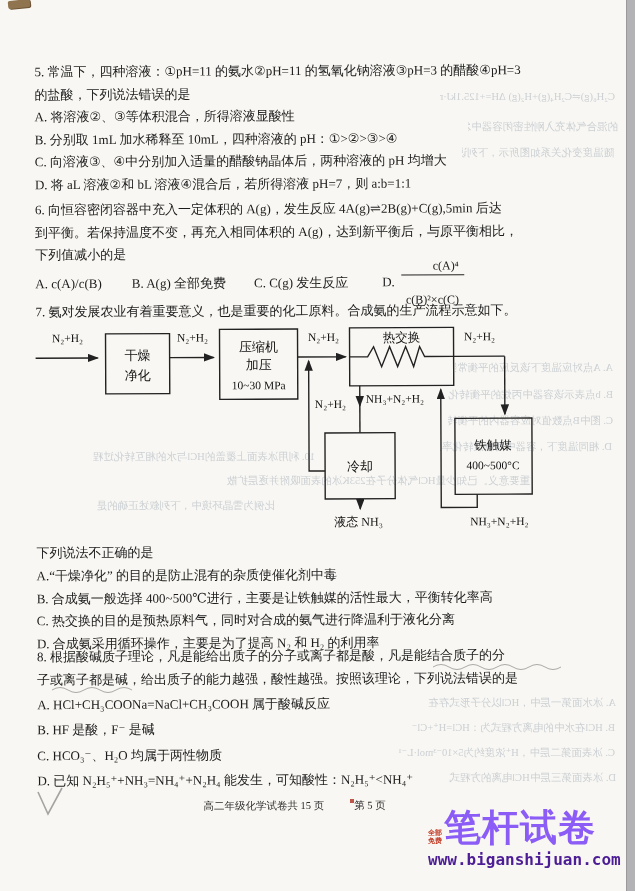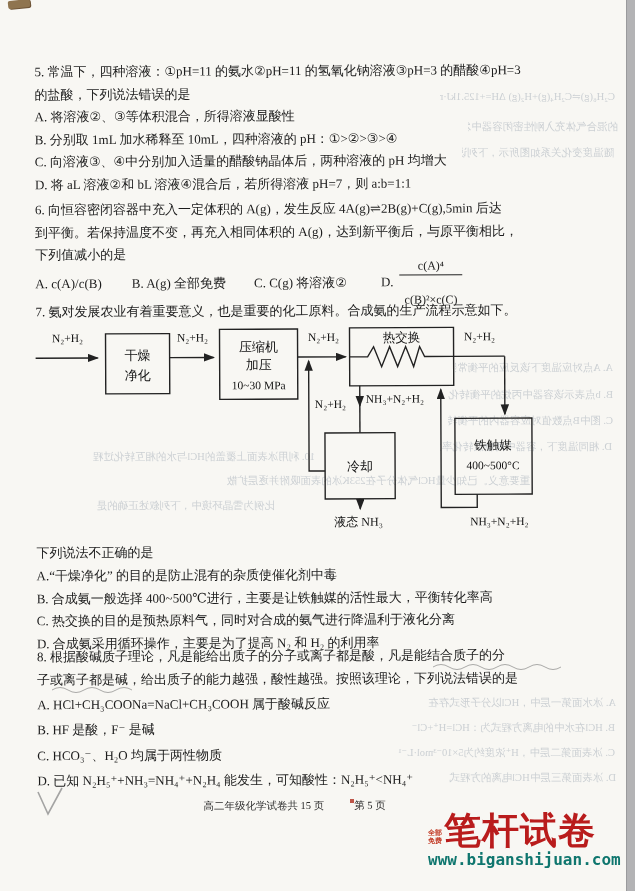--- a/index.html
+++ b/index.html
@@ -5,32 +5,32 @@
   html,body{margin:0;padding:0;}
   body{width:635px;height:891px;overflow:hidden;background:#e9e8e6;}
   .page{position:relative;width:635px;height:891px;background:#f8f7f3;overflow:hidden;
         font-family:"Liberation Serif","DejaVu Serif","DejaVu Sans",serif;color:#1c1c1c;}
   .scan-edge{position:absolute;right:0;top:0;width:8px;height:100%;background:#b3b3b5;border-left:1px solid #9a9a9c;}
   .corner-smudge{position:absolute;left:8px;top:0;width:22px;height:8px;background:#8f744f;border-radius:2px;transform:rotate(-6deg);box-shadow:1px 1px 0 #6e5437;}
   .content{position:absolute;left:0;top:0;width:627px;height:891px;transform:rotate(-0.25deg);}
   .q{position:absolute;left:36px;width:572px;font-size:13px;line-height:22.5px;white-space:nowrap;}
   .ln{white-space:nowrap;}
   .optrow{position:absolute;left:36px;display:flex;align-items:center;font-size:13px;}
-  .frac{display:inline-block;vertical-align:middle;text-align:center;font-size:12px;line-height:1.25;margin-left:6px;}
+  .frac{display:inline-block;vertical-align:middle;text-align:right;font-size:12px;line-height:1.25;margin-left:6px;}
   .frac .num{display:block;border-bottom:1.2px solid #222;padding:0 5px 1px;}
   .frac .den{display:block;padding:17px 5px 0;}
   .footer{position:absolute;left:0;top:799px;width:610px;display:flex;justify-content:center;gap:30px;
           font-size:10.5px;color:#2e2e2e;transform:translateX(-12px);}
   .wm{position:absolute;left:428px;top:812px;width:204px;}
   .wm-row{display:flex;align-items:flex-end;}
   .wm-badge{width:16px;font-size:7px;line-height:7.5px;color:#c23b26;font-weight:bold;margin-bottom:5px;
             font-family:"Liberation Sans","DejaVu Sans",sans-serif;}
-  .wm-brand{font-size:37px;font-weight:bold;color:#b91c1c;letter-spacing:1px;line-height:1;
-            font-family:Liberation Serif, serif;}
-  .wm-url{font-family:"DejaVu Sans Mono","Liberation Mono",monospace;font-size:16px;font-weight:bold;color:#0f766e;margin-top:1px;}
+  .wm-brand{font-size:37px;font-weight:bold;color:#8b5cf6;letter-spacing:1px;line-height:1;
+            font-family:Liberation Mono, monospace;}
+  .wm-url{font-family:"DejaVu Sans Mono","Liberation Mono",monospace;font-size:16px;font-weight:bold;color:#4c1d95;margin-top:1px;}
   .ghost{position:absolute;font-size:10.5px;color:#9fa9b4;opacity:0.5;transform:scaleX(-1);
          white-space:nowrap;overflow:hidden;filter:blur(0.3px);font-family:"Liberation Serif","DejaVu Serif",serif;}
   svg text{font-family:"Liberation Serif","DejaVu Serif","DejaVu Sans",serif;fill:#111;}
   .diagram{position:absolute;left:28px;top:326px;}
   .deco{position:absolute;left:0;top:0;width:635px;height:891px;pointer-events:none;}
 </style>
 </head>
 <body>
 
 <div class="page">
@@ -62,21 +62,21 @@
     </div>
 
     <div class="q" style="top:198px;">
       <div class="ln">6. 向恒容密闭容器中充入一定体积的 A(g)，发生反应 4A(g)⇌2B(g)+C(g),5min 后达</div>
       <div class="ln">到平衡。若保持温度不变，再充入相同体积的 A(g)，达到新平衡后，与原平衡相比，</div>
       <div class="ln">下列值减小的是</div>
     </div>
     <div class="optrow" style="top:260px;height:46px;">
       <span>A. c(A)/c(B)</span>
       <span style="margin-left:30px;">B. A(g) 全部免费</span>
-      <span style="margin-left:28px;">C. C(g) 将溶液②</span>
+      <span style="margin-left:28px;">C. C(g) 发生反应</span>
       <span style="margin-left:34px;">
         <span>D.</span><span class="frac"><span class="num">c(A)⁴</span><span class="den">c(B)²×c(C)</span></span>
       </span>
     </div>
 
     <div class="q" style="top:300px;">
       <div class="ln">7. 氨对发展农业有着重要意义，也是重要的化工原料。合成氨的生产流程示意如下。</div>
     </div>
 
     <svg class="diagram" width="580" height="215" viewBox="0 0 580 215">

